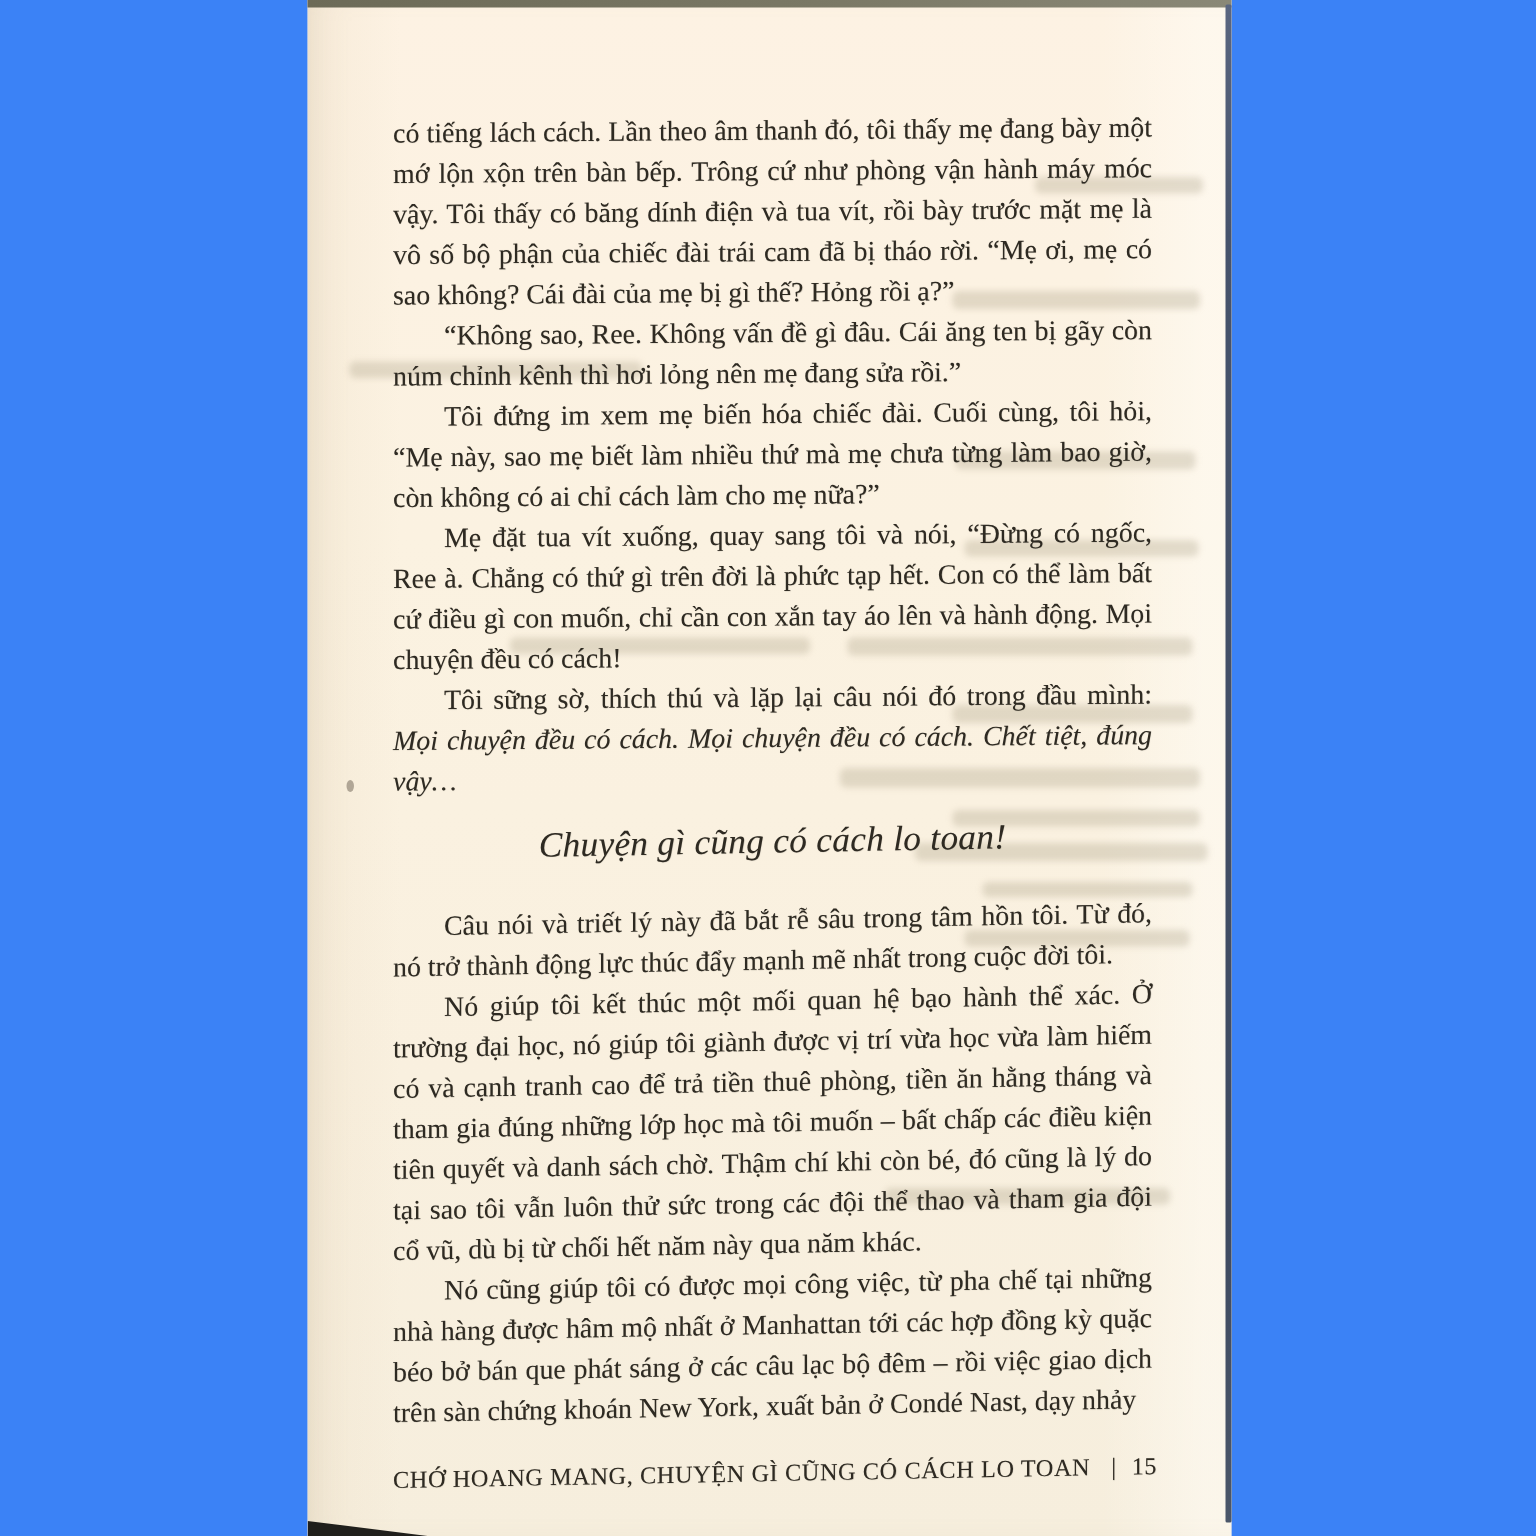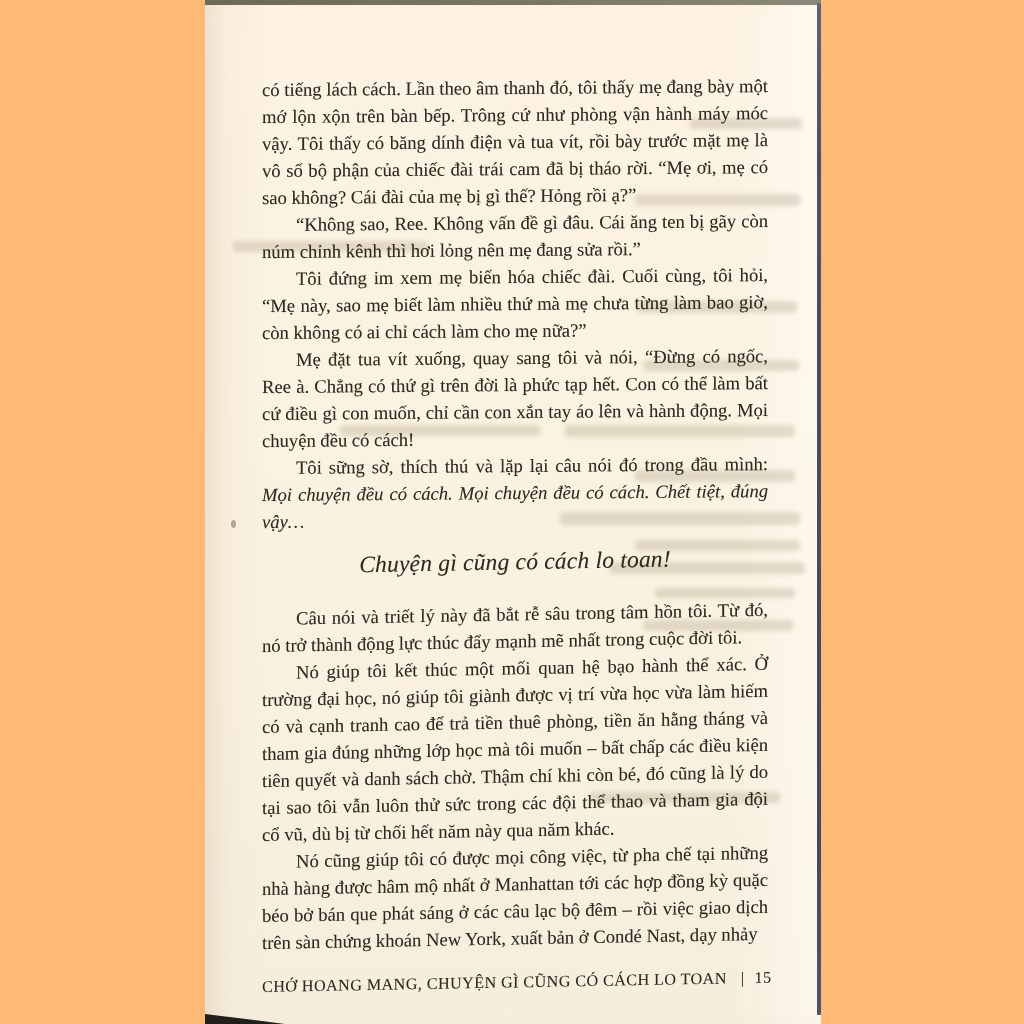--- a/index.html
+++ b/index.html
@@ -4,21 +4,21 @@
 <style>
   html, body {
     margin: 0; padding: 0;
     width: 1024px; height: 1024px;
     overflow: hidden;
     background: #ffffff;
   }
   .photo {
     position: relative;
     width: 1024px; height: 1024px;
-    background: #fdba74;
+    background: #3b82f6;
   }
   
   .page {
     position: absolute;
     left: 205px; top: 0;
     width: 616px; height: 1024px;
     background:
       linear-gradient(90deg, rgba(236,222,198,0.35) 0%, rgba(255,255,255,0) 10%, rgba(255,255,255,0) 86%, rgba(255,252,245,0.55) 97%),
       linear-gradient(180deg, #fdf2e3 0%, #fbf2e1 35%, #f9f0df 70%, #f6eedd 100%);
     box-shadow: inset 16px 0 30px -22px rgba(185,168,140,0.45);

